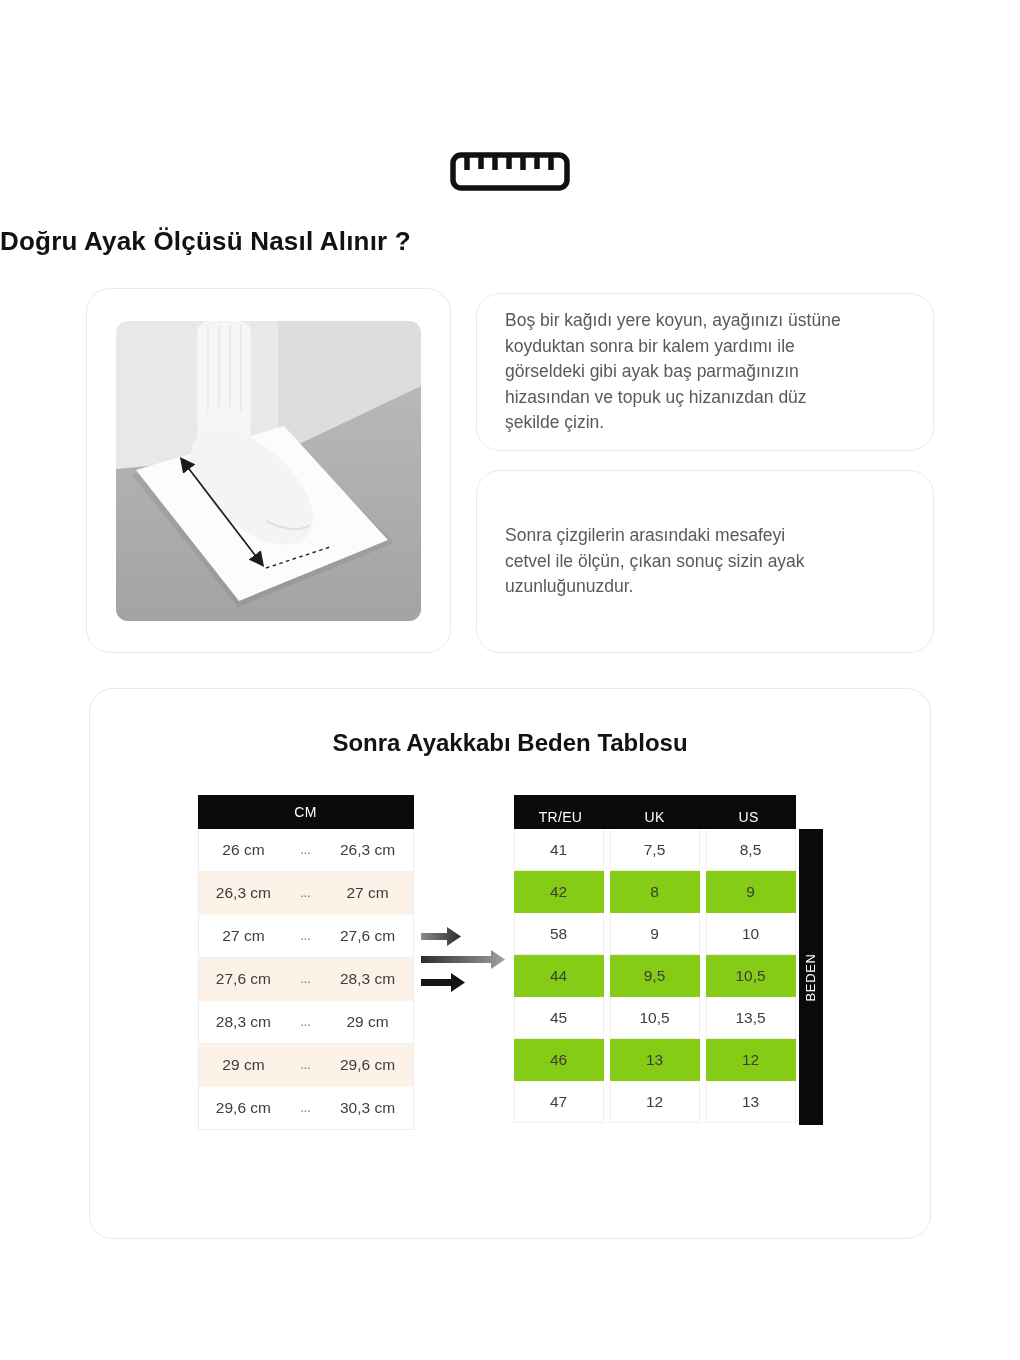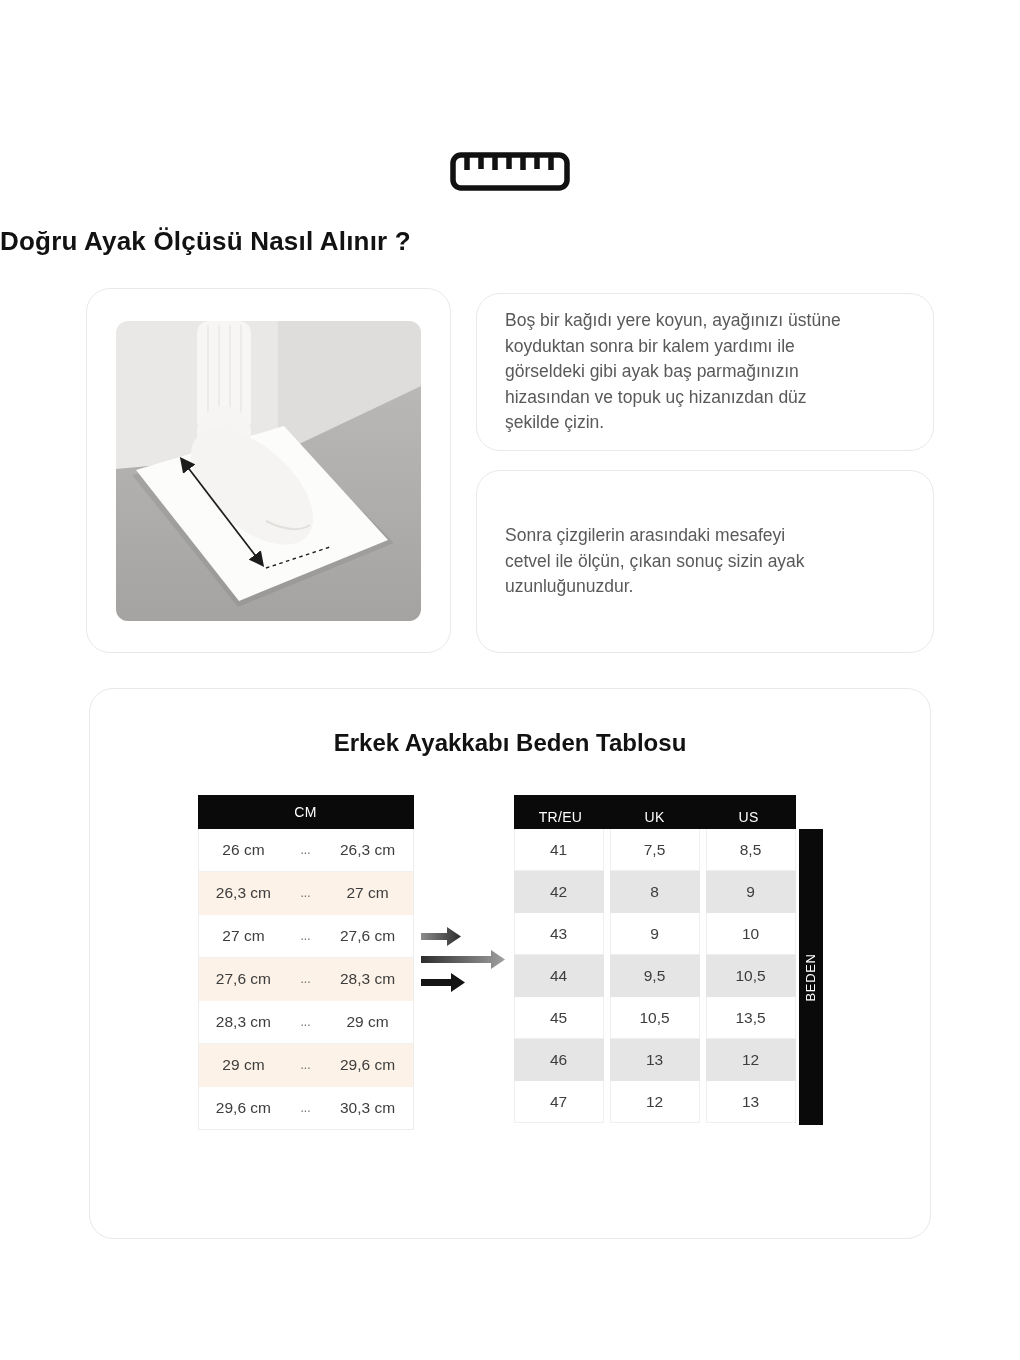--- a/index.html
+++ b/index.html
@@ -74,21 +74,21 @@
     height: 34px; background: #0a0a0a; color: #fff;
     display: grid; grid-template-columns: repeat(3, 1fr); align-items: center;
   }
   .s-header span { text-align: center; font-size: 14px; letter-spacing: 0.3px; margin-top: 10px; }
   .s-row { display: grid; grid-template-columns: repeat(3, 1fr); column-gap: 6px; height: 42px; }
   .s-cell {
     box-sizing: border-box; display: flex; align-items: center; justify-content: center;
     font-size: 15.5px; color: #3d3d3d; background: #fff;
     border: 1px solid #efefef; border-top: none;
   }
-  .s-row.alt .s-cell { background: #e5e5e5; border-color: transparent; }
+  .s-row.alt .s-cell { background: #84cc16; border-color: transparent; }
 
   
   .beden-bar {
     width: 24px; height: 296px; margin: 34px 0 0 3px; background: #0a0a0a;
     display: flex; align-items: center; justify-content: center;
   }
   .beden-bar span {
     transform: rotate(-90deg); color: #ffffff; font-size: 13px;
     letter-spacing: 0.6px; white-space: nowrap;
   }
@@ -165,21 +165,21 @@
     </div>
     <div class="text-card second">
       <p>Sonra çizgilerin arasındaki mesafeyi
 cetvel ile ölçün, çıkan sonuç sizin ayak
 uzunluğunuzdur.</p>
     </div>
   </div>
 </div>
 
 <div class="chart-card">
-  <h2 class="chart-title">Erkek Ayakkabı Beden Tablosu</h2>
+  <h2 class="chart-title">Sonra Ayakkabı Beden Tablosu</h2>
 
   <div class="tables">
 
     <div class="cm-table">
       <div class="t-header">CM</div>
       <div class="cm-body">
         <div class="cm-row">
           <span>26 cm</span>
           <span class="sep">...</span>
           <span>26,3 cm</span>
@@ -246,21 +246,21 @@
           <div class="s-cell">41</div>
           <div class="s-cell">7,5</div>
           <div class="s-cell">8,5</div>
         </div>
         <div class="s-row alt">
           <div class="s-cell">42</div>
           <div class="s-cell">8</div>
           <div class="s-cell">9</div>
         </div>
         <div class="s-row">
-          <div class="s-cell">43</div>
+          <div class="s-cell">58</div>
           <div class="s-cell">9</div>
           <div class="s-cell">10</div>
         </div>
         <div class="s-row alt">
           <div class="s-cell">44</div>
           <div class="s-cell">9,5</div>
           <div class="s-cell">10,5</div>
         </div>
         <div class="s-row">
           <div class="s-cell">45</div>

